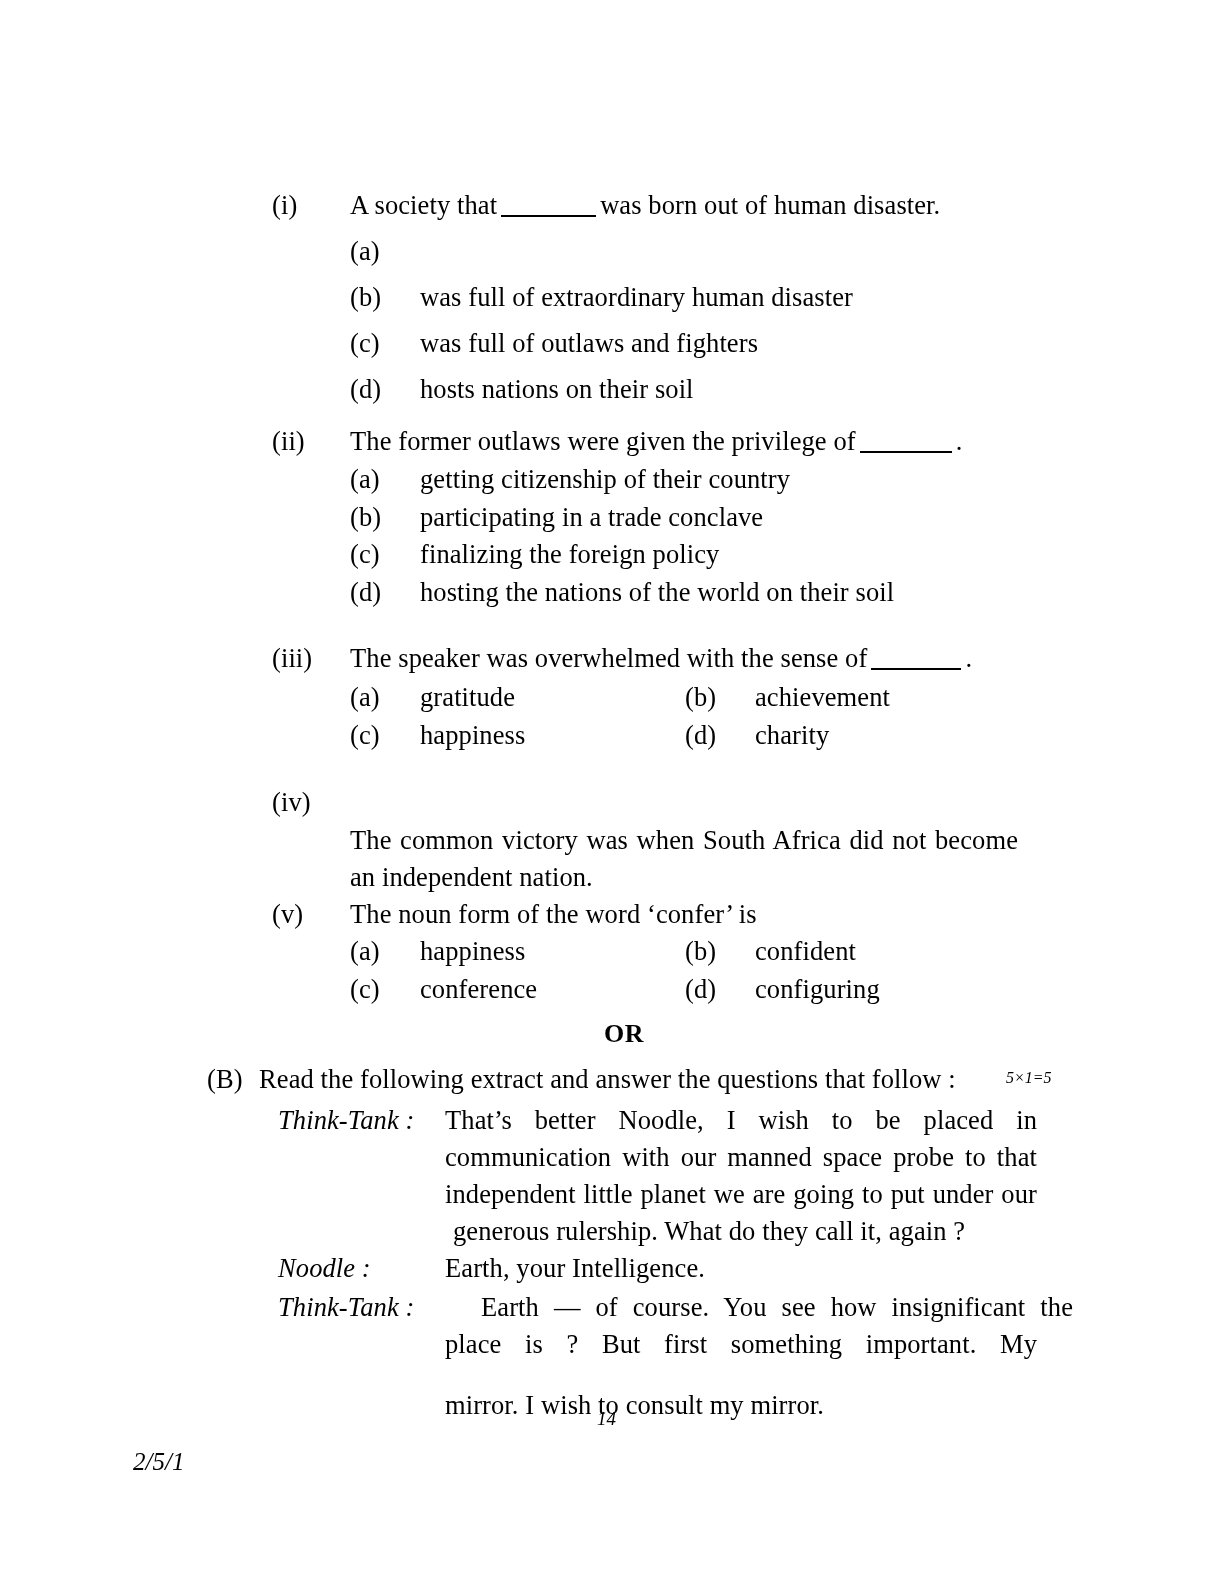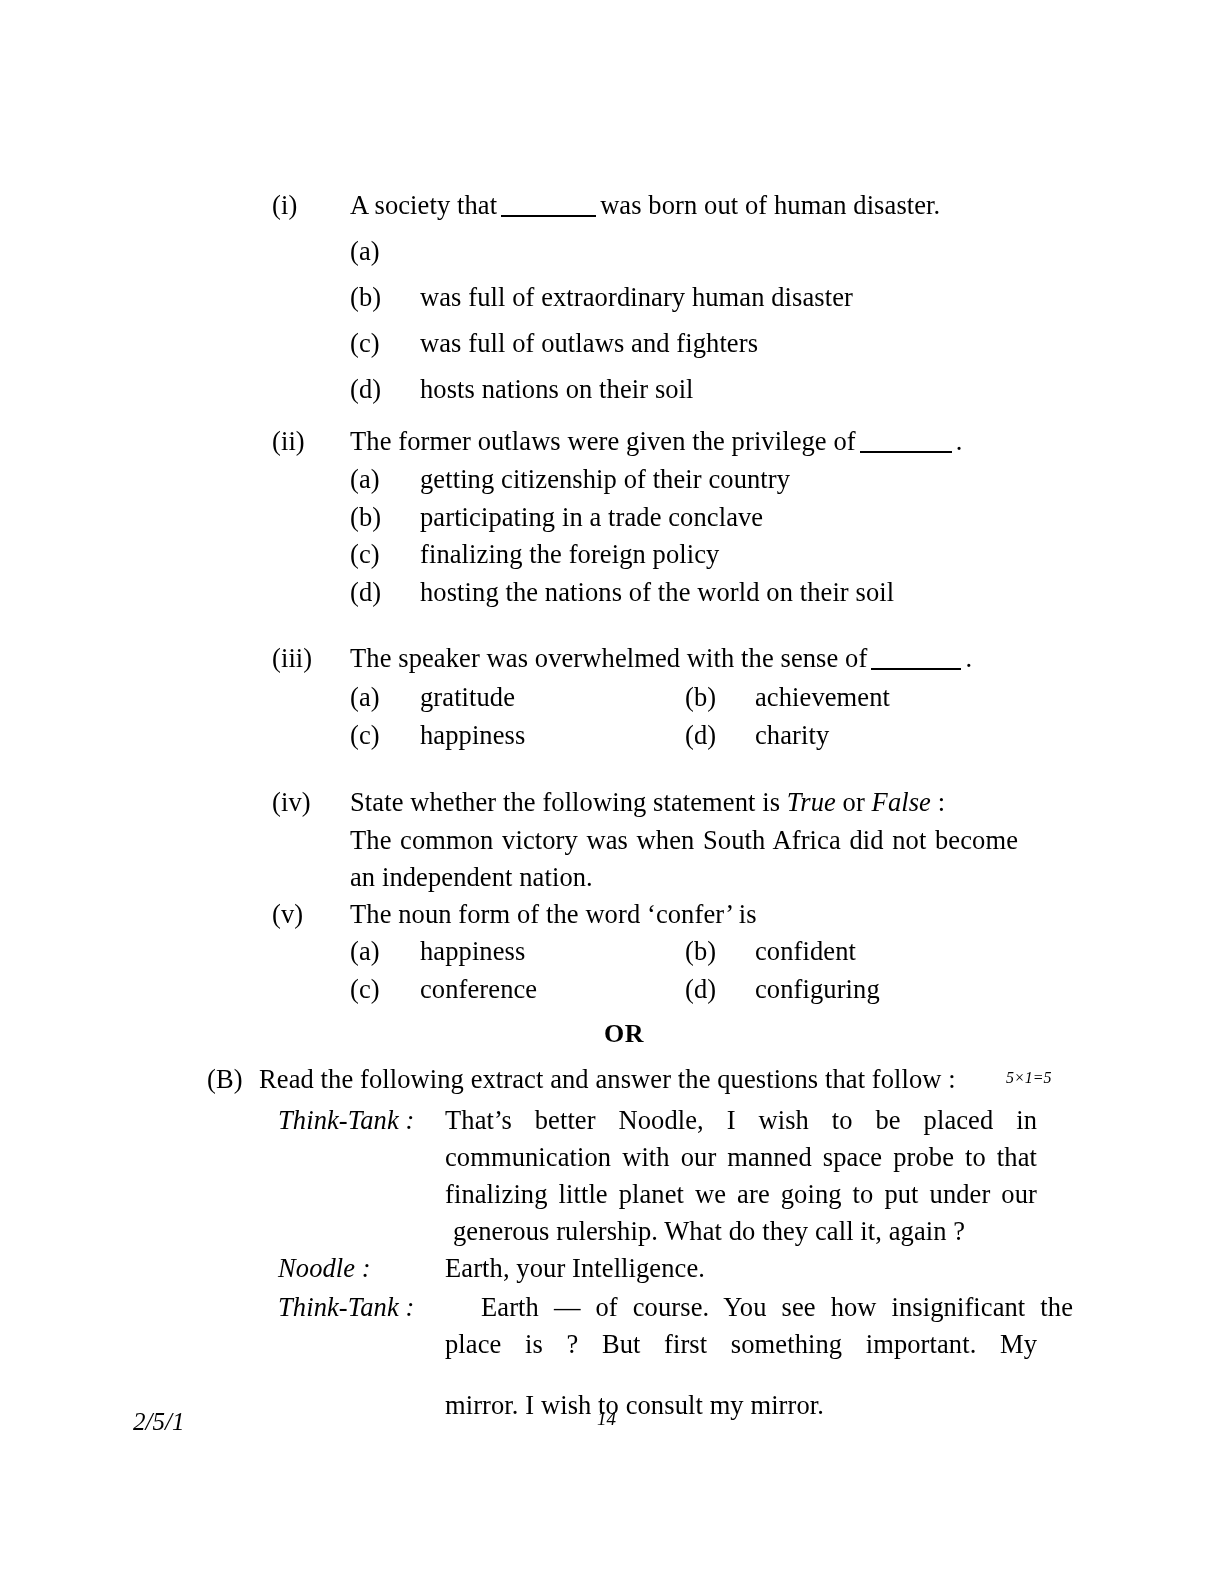--- a/index.html
+++ b/index.html
@@ -108,20 +108,21 @@
     position: absolute;
     font-style: italic;
     white-space: nowrap;
   }
 
   
   .footer-code {
     position: absolute;
     font-style: italic;
     font-size: 25px;
+    margin-top: 40px;
   }
   .footer-page {
     position: absolute;
     font-style: italic;
     font-size: 19px;
   }
 
   i.ital { font-style: italic; }
 </style>
 </head>
@@ -195,27 +196,20 @@
     <span class="opt-letter">(c)</span>
     <span class="opt-text">happiness</span>
   </div>
   <div class="opt-col2 body-text" style="left:685px; top:722px;">
     <span class="opt-letter">(d)</span>
     <span class="opt-text">charity</span>
   </div>
 
   <div class="q-row body-text" style="left:272px; top:789px;">
     <span class="q-num">(iv)</span>
-    <span class="q-stem">
-      <span>State whether the following statement is</span>
-      <i class="ital">True</i>
-      <span>or</span>
-      <i class="ital">False</i>
-      <span>:</span>
-    </span>
   </div>
 
   <div class="just-line body-text" style="left:350px; top:827px; width:668px;">The common victory was when South Africa did not become</div>
   <div class="just-line-last body-text" style="left:350px; top:864px;">an independent nation.</div>
 
   <div class="q-row body-text" style="left:272px; top:901px;">
     <span class="q-num">(v)</span>
     <span class="q-stem">The noun form of the word ‘confer’ is</span>
   </div>
 
@@ -240,21 +234,21 @@
 
   <div class="sec-b body-text" style="left:207px; top:1066px;">
     <span class="sec-b-label">(B)</span>
     <span>Read the following extract and answer the questions that follow :</span>
   </div>
   <div class="marks" style="left:1006px; top:1069px;">5×1=5</div>
 
   <div class="speaker body-text" style="left:278px; top:1107px;">Think-Tank :</div>
   <div class="just-line body-text" style="left:445px; top:1107px; width:592px;">That’s better Noodle, I wish to be placed in</div>
   <div class="just-line body-text" style="left:445px; top:1144px; width:592px;">communication with our manned space probe to that</div>
-  <div class="just-line body-text" style="left:445px; top:1181px; width:592px;">finalizing little planet we are going to put under our</div>
+  <div class="just-line body-text" style="left:445px; top:1181px; width:592px;">independent little planet we are going to put under our</div>
   <div class="just-line-last body-text" style="left:445px; top:1218px;margin-left:8px;">generous rulership. What do they call it, again ?</div>
 
   <div class="speaker body-text" style="left:278px; top:1255px;">Noodle :</div>
   <div class="just-line-last body-text" style="left:445px; top:1255px;">Earth, your Intelligence.</div>
 
   <div class="speaker body-text" style="left:278px; top:1294px;">Think-Tank :</div>
   <div class="just-line body-text" style="left:445px; top:1294px; width:592px;margin-left:36px;">Earth — of course. You see how insignificant the</div>
   <div class="just-line body-text" style="left:445px; top:1331px; width:592px;">place is ? But first something important. My</div>
   <div class="just-line-last body-text" style="left:445px; top:1368px;margin-top:24px;">mirror. I wish to consult my mirror.</div>
 

